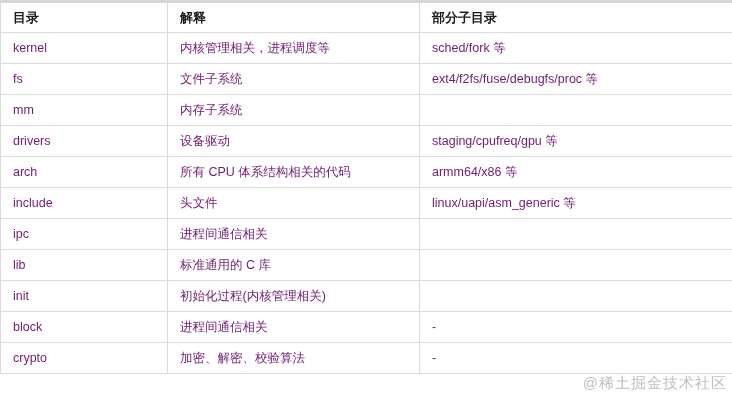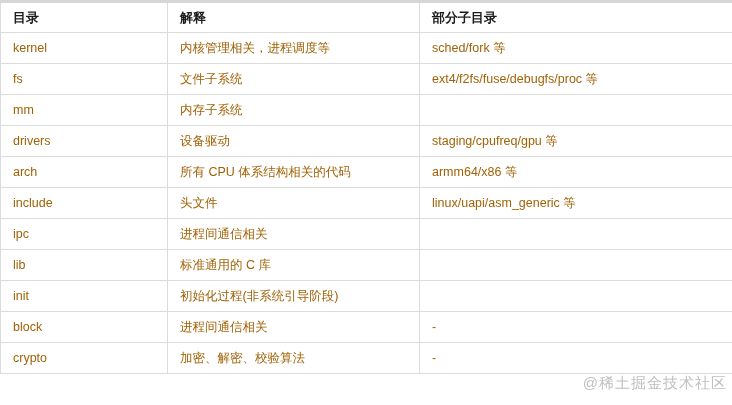--- a/index.html
+++ b/index.html
@@ -10,21 +10,21 @@
   }
   table{width:732px;border-collapse:collapse;table-layout:fixed;padding-left:32px;}
   col.c1{width:167px;}
   col.c2{width:252px;}
   col.c3{width:313px;}
   th,td{
     border:1px solid #dcdcdc;
     padding:0 12px;
     height:30px;
     font-size:12.5px;
-    color:#a16207;
+    color:#701a75;
     text-align:left;
     vertical-align:middle;
     white-space:nowrap;
     overflow:hidden;
   }
   th{
     font-weight:bold;
     color:#1c1c1c;
     font-size:13px;
     height:29px;
@@ -92,21 +92,21 @@
         <td>进程间通信相关</td>
         <td></td>
       </tr>
       <tr>
         <td>lib</td>
         <td>标准通用的 C 库</td>
         <td></td>
       </tr>
       <tr>
         <td>init</td>
-        <td>初始化过程(非系统引导阶段)</td>
+        <td>初始化过程(内核管理相关)</td>
         <td></td>
       </tr>
       <tr>
         <td>block</td>
         <td>进程间通信相关</td>
         <td>-</td>
       </tr>
       <tr>
         <td>crypto</td>
         <td>加密、解密、校验算法</td>

